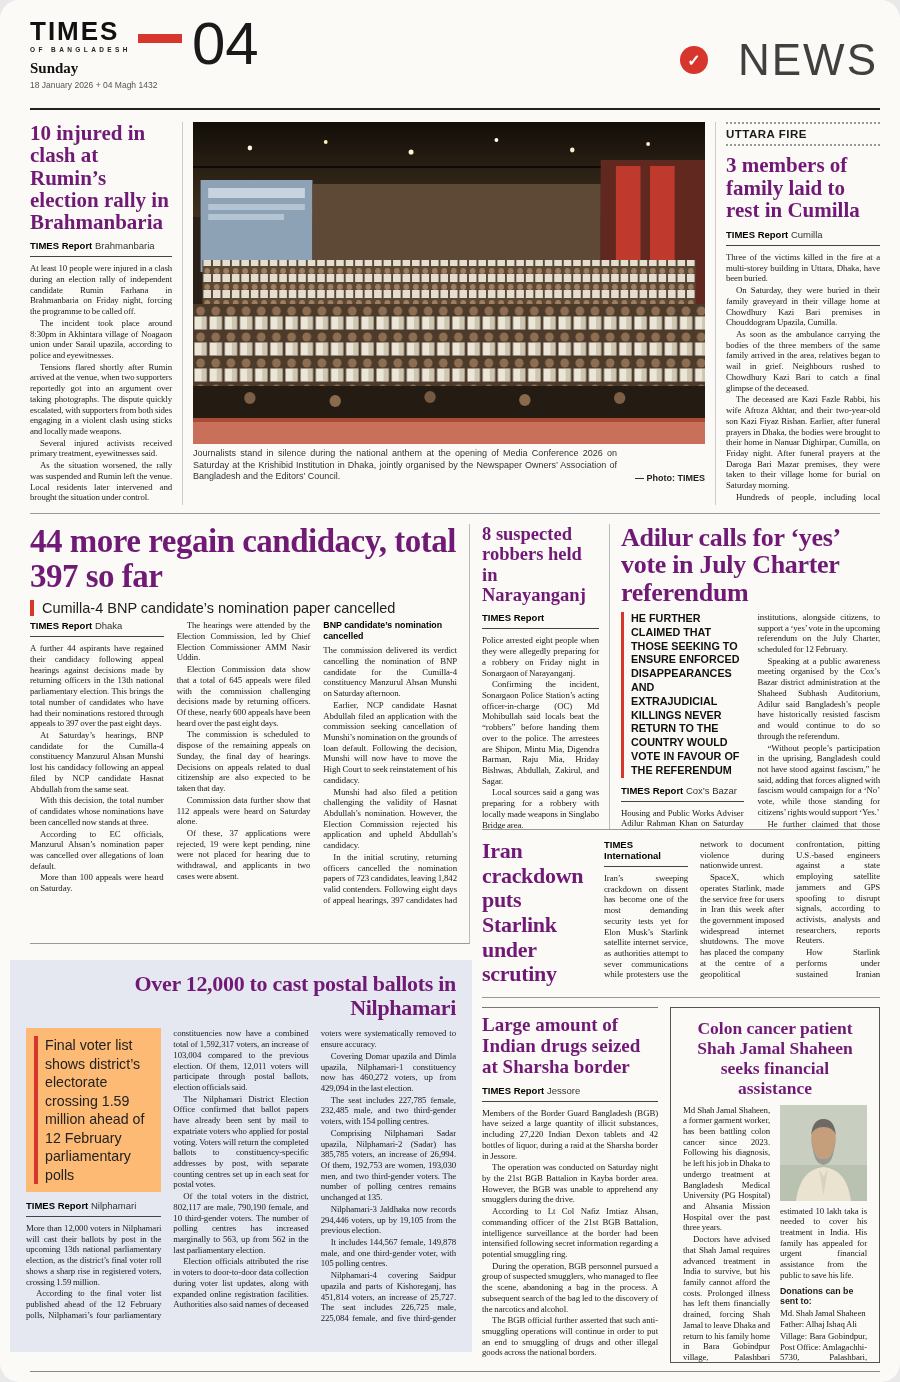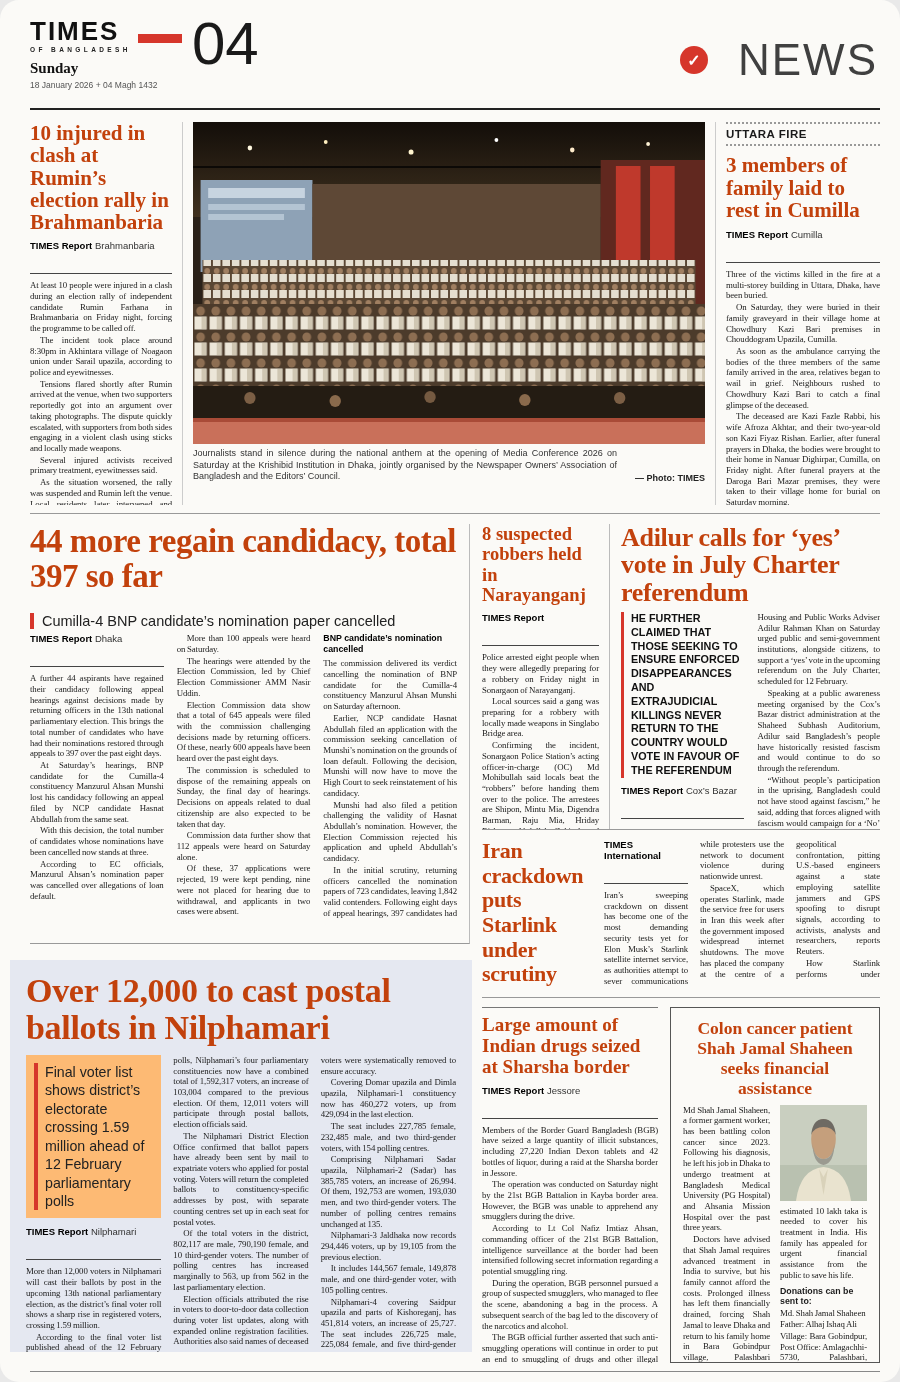--- a/index.html
+++ b/index.html
@@ -20,26 +20,26 @@
   .logo-day { font-family:Liberation Serif, serif; font-weight:bold; font-size:15px; margin-top:7px; color:#111; }
   .logo-date { font-family:"Liberation Sans",sans-serif; font-size:8.5px; color:#555; margin-top:3px; }
   .logo-dash { position:absolute; left:108px; top:22px; width:44px; height:9px; background:#d6362b; }
   .page-number { position:absolute; left:162px; top:2px; font-family:"Liberation Sans",sans-serif; font-size:60px; color:#1a1a1a; line-height:1; }
   .news-group { position:absolute; right:2px; top:26px; display:flex; align-items:center; gap:30px; }
   .news-badge { width:28px; height:28px; border-radius:50%; background:#d6362b; color:#fff; display:flex; align-items:center; justify-content:center; font-size:16px; font-weight:bold; font-family:"Liberation Sans",sans-serif; }
   .news-title { font-family:"Liberation Sans",sans-serif; font-size:44px; color:#404040; letter-spacing:2px; line-height:1; }
 
   
   .byline { font-family:"Liberation Sans",sans-serif; font-size:9.5px; color:#333;
-            border-bottom:1px solid #444; padding-bottom:22px; margin:7px 0 6px; }
+            border-bottom:1px solid #444; padding-bottom:5px; margin:7px 0 6px; }
   .byline b { color:#000; }
   .body-text { font-size:8.8px; line-height:1.22; text-align:justify; letter-spacing:-0.1px; word-spacing:-0.4px; color:#1b1b1b; }
   .body-text p { margin:0 0 1px 0; }
   .body-text p + p { text-indent:10px; }
-  .hl-serif { font-weight:bold; color:#c2410c; }
+  .hl-serif { font-weight:bold; color:#701a75; }
 
   
   .top-section { display:flex; padding:12px 0 8px; border-bottom:1px solid #999; height:404px; overflow:hidden; }
   .clash-col { width:152px; flex:none; padding-right:10px; overflow:hidden; }
   .clash-col h1 { font-size:21px; line-height:1.06; }
   .photo-col { flex:1; padding:0 10px; border-left:1px solid #ccc; border-right:1px solid #ccc; overflow:hidden; }
   .photo-frame { width:100%; height:322px; display:block; }
   .photo-caption-row { display:flex; align-items:flex-end; gap:18px; margin-top:4px; }
   .photo-caption { font-family:"Liberation Sans",sans-serif; font-size:9px; line-height:1.3; color:#333; text-align:justify; flex:1; }
   .photo-credit { font-family:"Liberation Sans",sans-serif; font-size:9px; font-weight:bold; color:#222; white-space:nowrap; }
@@ -49,21 +49,21 @@
   .cumilla-col h1 { font-size:21px; line-height:1.08; }
 
   
   .main-grid { display:flex; margin-top:10px; }
   .left-strip { width:440px; flex:none; }
   .right-strip { flex:1; padding-left:12px; min-width:0; }
 
   
   .candidacy { height:420px; padding-right:12px; border-right:1px solid #bbb; border-bottom:1px solid #999; overflow:hidden; }
   .candidacy h1 { font-size:33px; line-height:1.05; letter-spacing:-0.5px; }
-  .standfirst { display:flex; gap:8px; margin-top:20px; align-items:stretch; }
+  .standfirst { display:flex; gap:8px; margin-top:7px; align-items:stretch; }
   .red-bar { width:4px; background:#d6362b; flex:none; }
   .standfirst-text { font-family:"Liberation Sans",sans-serif; font-size:14.5px; color:#222; }
   .cols-3 { column-count:3; column-gap:13px; height:286px; overflow:hidden; margin-top:4px; }
   .cols-3 .byline { margin-top:0; }
   .inline-subhead { font-family:"Liberation Sans",sans-serif; font-weight:bold; font-size:8.8px; line-height:1.25; margin:7px 0 3px; color:#000; }
 
   
   .mid-row { display:flex; height:306px; border-bottom:1px solid #999; overflow:hidden; }
   .robbers { width:128px; flex:none; padding-right:10px; border-right:1px solid #bbb; overflow:hidden; }
   .robbers h1 { font-size:18.5px; line-height:1.1; }
@@ -76,21 +76,21 @@
 
   
   .iran { display:flex; padding-top:9px; height:168px; border-bottom:1px solid #999; overflow:hidden; }
   .iran-headline { width:112px; flex:none; font-size:22px; line-height:1.12; font-weight:bold; letter-spacing:-0.3px; }
   .iran-body { flex:1; min-width:0; padding-left:10px; }
   .iran .cols-3i { column-count:3; column-gap:12px; height:150px; overflow:hidden; }
   .iran .byline { margin-top:0; }
 
   
   .nilph { margin-left:-20px; margin-top:16px; width:462px; height:392px; background:#e5e8f1; padding:12px 16px; overflow:hidden; }
-  .nilph h1 { font-size:34px; line-height:1.1; text-align:left; letter-spacing:-0.3px; }
+  .nilph h1 { font-size:22px; line-height:1.1; text-align:right; letter-spacing:-0.3px; }
   .nilph .cols-3n { column-count:3; column-gap:12px; height:300px; overflow:hidden; margin-top:8px; }
   .standout-box { background:#fdba74; padding:8px 9px 8px 8px; display:flex; gap:7px; break-inside:avoid; margin-bottom:8px; }
   .standout-text { font-family:"Liberation Sans",sans-serif; font-size:14.2px; line-height:1.3; color:#222; }
 
   
   .bottom-row { display:flex; margin-top:9px; height:356px; overflow:hidden; gap:12px; }
   .sharsha { width:176px; flex:none; border-top:1px solid #777; padding-top:7px; overflow:hidden; }
   .sharsha h1 { font-size:19px; line-height:1.1; }
   .colon-box { flex:1; border:1px solid #555; padding:10px 12px; overflow:hidden; min-width:0; }
   .colon-box h1 { font-size:17.5px; line-height:1.15; text-align:center; margin-bottom:6px; }
@@ -264,22 +264,22 @@
     </div>
 
     <div class="right-strip">
 
       <div class="mid-row">
         <div class="robbers">
           <h1 class="hl-serif">8 suspected robbers held in Narayanganj</h1>
           <div class="byline"><b>TIMES Report</b></div>
           <div class="body-text">
               <p>Police arrested eight people when they were allegedly preparing for a robbery on Friday night in Sonargaon of Narayanganj.</p>
+              <p>Confirming the incident, Sonargaon Police Station’s acting officer-in-charge (OC) Md Mohibullah said locals beat the “robbers” before handing them over to the police. The arrestees are Shipon, Mintu Mia, Digendra Barman, Raju Mia, Hriday Bishwas, Abdullah, Zakirul, and Sagar.</p>
               <p>Local sources said a gang was preparing for a robbery with locally made weapons in Singlabo Bridge area.</p>
-              <p>Confirming the incident, Sonargaon Police Station’s acting officer-in-charge (OC) Md Mohibullah said locals beat the “robbers” before handing them over to the police. The arrestees are Shipon, Mintu Mia, Digendra Barman, Raju Mia, Hriday Bishwas, Abdullah, Zakirul, and Sagar.</p>
             </div>
         </div>
         <div class="adilur">
           <h1 class="hl-serif">Adilur calls for ‘yes’ vote in July Charter referendum</h1>
           <div class="cols-2">
             <div class="pullquote">
               <div class="red-bar"></div>
               <div class="pullquote-text">HE FURTHER CLAIMED THAT THOSE SEEKING TO ENSURE ENFORCED DISAPPEARANCES AND EXTRAJUDICIAL KILLINGS NEVER RETURN TO THE COUNTRY WOULD VOTE IN FAVOUR OF THE REFERENDUM</div>
             </div>
             <div class="byline"><b>TIMES Report</b> <span>Cox’s Bazar</span></div>

